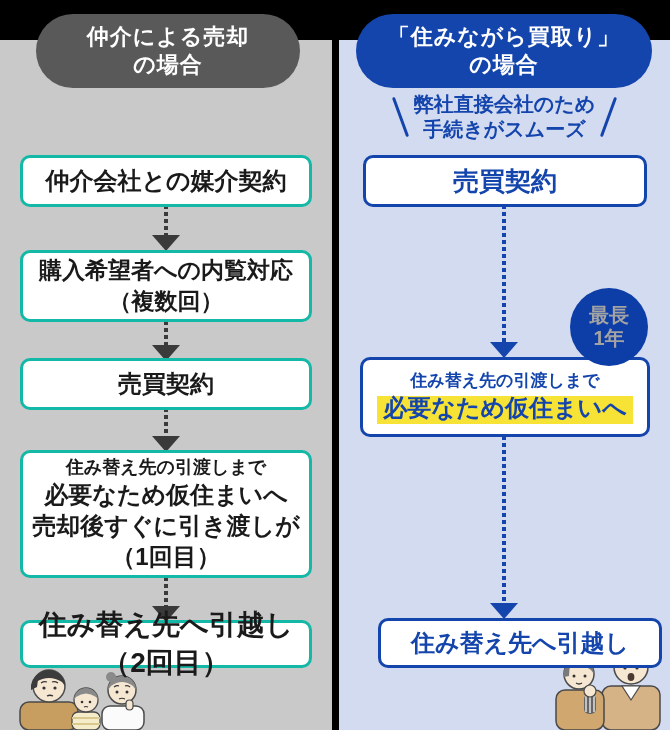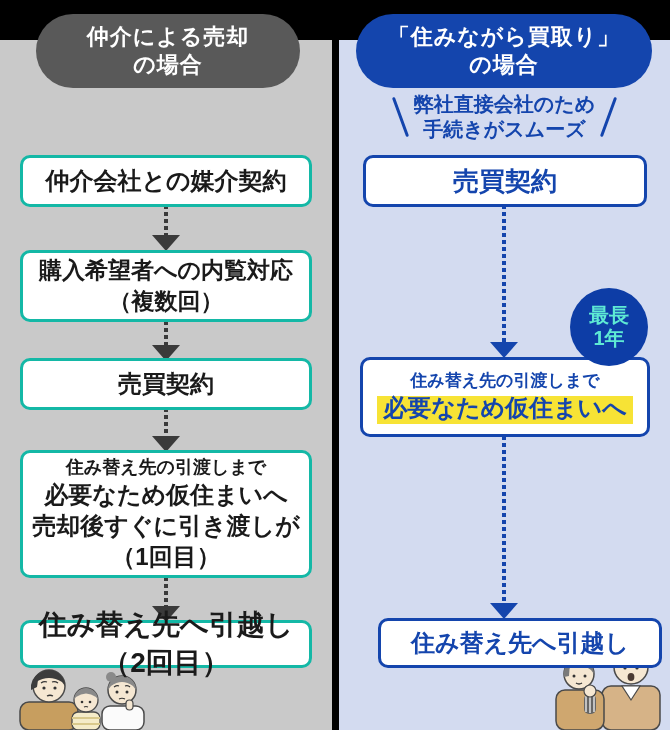--- a/index.html
+++ b/index.html
@@ -71,21 +71,21 @@
   .ax-right { left:488px; }
   .la1 { top:205px; height:46px; }
   .la2 { top:321px; height:40px; }
   .la3 { top:408px; height:44px; }
   .la4 { top:577px; height:45px; }
   .ra1 { top:205px; height:153px; }
   .ra2 { top:436px; height:183px; }
 
   .badge {
     position:absolute; left:570px; top:288px; width:78px; height:78px; border-radius:50%;
-    background:#0d3da6; color:#5eead4; z-index:3;
+    background:#0d3da6; color:#a3a3a3; z-index:3;
     display:flex; flex-direction:column; align-items:center; justify-content:center;
     font-size:20px; line-height:1.15;
   }
 
   .illus { position:absolute; z-index:1; }
   .illus-left  { left:14px;  top:660px; }
   .illus-right { left:540px; top:642px; }
 </style>
 </head>
 <body>

